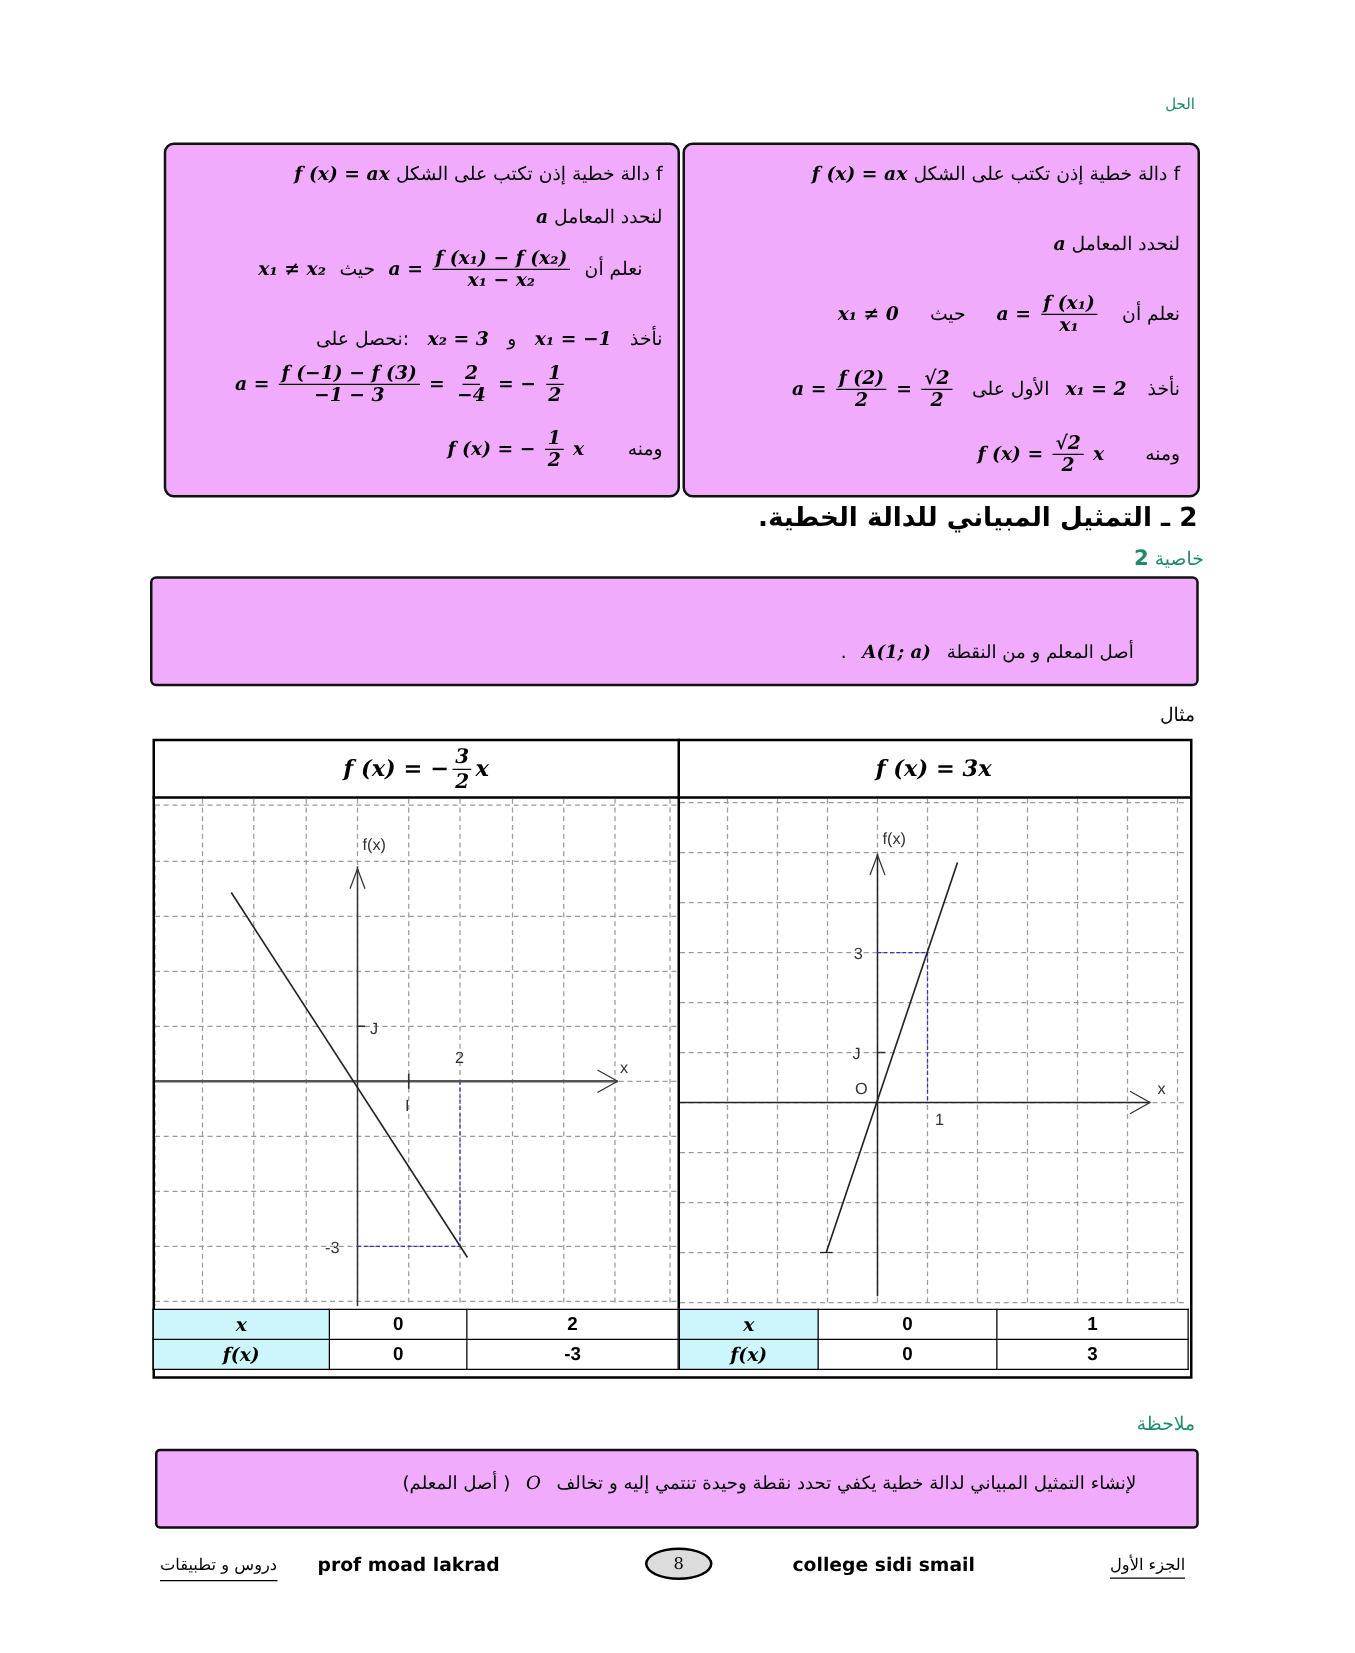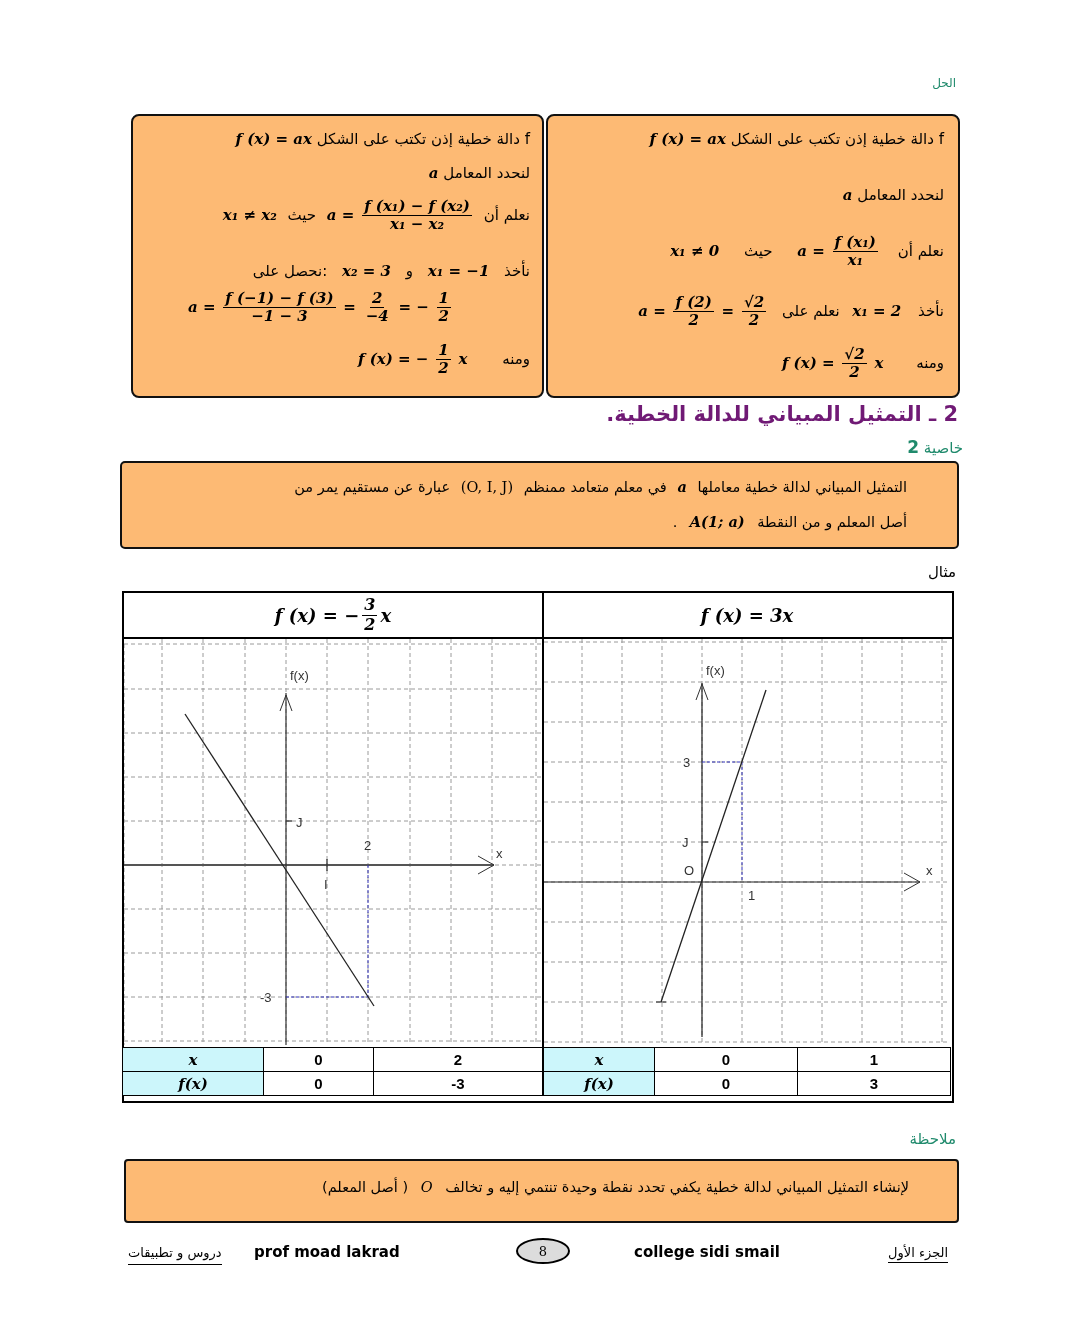--- a/index.html
+++ b/index.html
@@ -3,27 +3,27 @@
 <meta charset="utf-8">
 <style>
   html, body { margin:0; padding:0; background:#ffffff; }
   body { width:1084px; height:1322px; position:relative; overflow:hidden;
          font-family:"DejaVu Serif", serif; color:#000; }
   .abs { position:absolute; }
   .rtl { direction:rtl; }
   .math { font-family:"DejaVu Serif", serif; font-style:italic; font-weight:bold; }
   .mathb { font-family:"DejaVu Serif", serif; font-weight:bold; }
   .ar { font-family:"DejaVu Sans", sans-serif; }
-  .box { position:absolute; border:2px solid #111; border-radius:8px; background:#fdba74; }
+  .box { position:absolute; border:2px solid #111; border-radius:8px; background:#f0abfc; }
   .frac { display:inline-flex; flex-direction:column; align-items:center; vertical-align:middle; margin:0 3px; }
   .frac .num { border-bottom:1.5px solid #000; padding:0 2px; line-height:1.15;text-align:right; }
   .frac .den { padding:0 2px; line-height:1.15; }
   .line { position:absolute; white-space:nowrap; font-size:15px; }
   .heading-green { color:#1f8a6c; font-family:"DejaVu Sans", sans-serif; font-size:15px; }
-  .section-title { color:#701a75; font-family:"DejaVu Sans", sans-serif; font-weight:bold; font-size:21px; }
+  .section-title { color:#000000; font-family:"DejaVu Sans", sans-serif; font-weight:bold; font-size:21px; }
   table.vals { border-collapse:collapse; position:absolute; }
   table.vals td { border:1.5px solid #000; text-align:center; font-size:15px; height:23px; padding:0; }
   td.hdr { background:#ccf6fb; font-family:"DejaVu Serif", serif; font-style:italic; font-weight:bold; }
   td.val { font-family:"Liberation Sans", sans-serif; font-weight:bold; }
   .footer-text { position:absolute; font-size:13px; }
 </style>
 </head>
 <body>
 
 <div class="abs heading-green rtl" style="right:128px; top:76px; font-size:12px;">الحل</div>
@@ -51,21 +51,21 @@
     <span class="math">a =</span>
     <span class="frac math">
         <span class="num">f (2)</span>
         <span class="den">2</span>
       </span>
     <span class="math">=</span>
     <span class="frac math">
         <span class="num">√2</span>
         <span class="den">2</span>
       </span>
-    <span class="ar" style="margin:0 8px;">نعلم على</span>
+    <span class="ar" style="margin:0 8px;">الأول على</span>
     <span class="math">x₁ = 2</span>
     <span class="ar" style="margin-left:12px;">نأخذ</span>
   </div>
   <div class="line" style="right:14px; top:230px; direction:ltr;">
     <span class="math">f (x) =</span>
     <span class="frac math">
         <span class="num">√2</span>
         <span class="den">2</span>
       </span>
     <span class="math">x</span>
@@ -75,21 +75,21 @@
 
 <div class="box" style="left:131px; top:114px; width:409px; height:280px;">
   <div class="line rtl" style="right:12px; top:14px;">
     <span class="ar">f دالة خطية  إذن  تكتب على الشكل</span>
     <span class="math" style="direction:ltr; unicode-bidi:isolate;">f (x) = ax</span>
   </div>
   <div class="line rtl" style="right:12px; top:48px;">
     <span class="ar">لنحدد المعامل</span>
     <span class="math">a</span>
   </div>
-  <div class="line" style="right:12px; top:82px; direction:ltr;">
+  <div class="line" style="right:28px; top:82px; direction:ltr;">
     <span class="math">x₁ ≠ x₂</span>
     <span class="ar" style="margin:0 6px;">حيث</span>
     <span class="math">a =</span>
     <span class="frac math">
         <span class="num">f (x₁) − f (x₂)</span>
         <span class="den">x₁ − x₂</span>
       </span>
     <span class="ar" style="margin-left:4px;">نعلم أن</span>
   </div>
   <div class="line" style="right:12px; top:146px; direction:ltr;">
@@ -127,27 +127,20 @@
   </div>
 </div>
 
 <div class="abs section-title rtl" style="right:126px; top:402px;">2 ـ التمثيل المبياني للدالة الخطية.</div>
 <div class="abs rtl heading-green" style="right:121px; top:437px;">
   <span>خاصية</span>
   <span style="font-weight:bold; font-size:17px;">2</span>
 </div>
 
 <div class="box" style="left:120px; top:461px; width:835px; height:84px; border-radius:5px;">
-  <div class="line rtl ar" style="right:50px; top:15px; font-size:14.5px;">
-    <span>التمثيل المبياني لدالة خطية معاملها</span>
-    <span class="math" style="margin:0 6px;">a</span>
-    <span>في معلم متعامد ممنظم</span>
-    <span class="mathb" style="margin:0 6px; direction:ltr; unicode-bidi:isolate; font-weight:normal;">(O, I, J)</span>
-    <span>عبارة عن مستقيم يمر من</span>
-  </div>
   <div class="line rtl ar" style="right:50px; top:50px; font-size:14.5px;">
     <span>أصل المعلم و  من النقطة</span>
     <span class="math" style="margin:0 8px; direction:ltr; unicode-bidi:isolate;">A(1; a)</span>
     <span>.</span>
   </div>
 </div>
 
 <div class="abs ar rtl" style="right:128px; top:563px; font-size:15px;">مثال</div>
 
 <div class="abs" style="left:122px; top:591px; width:828px; height:508px; border:2px solid #000;"></div>

